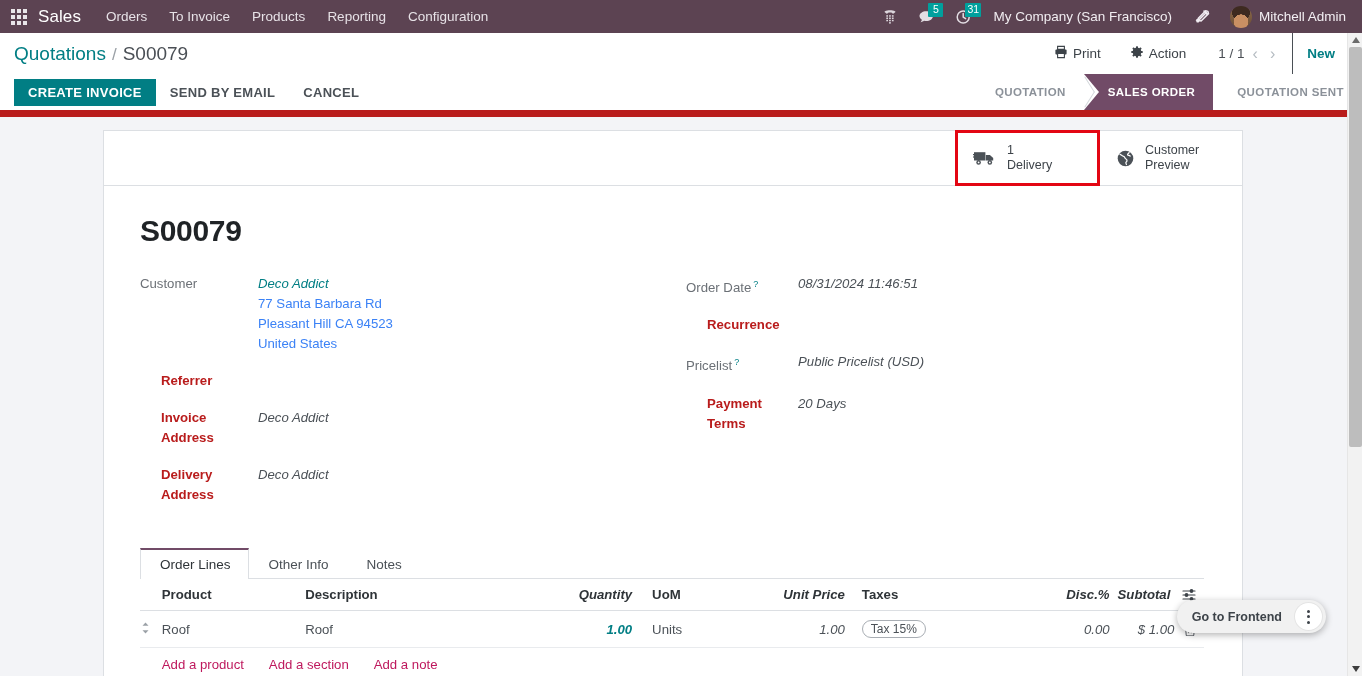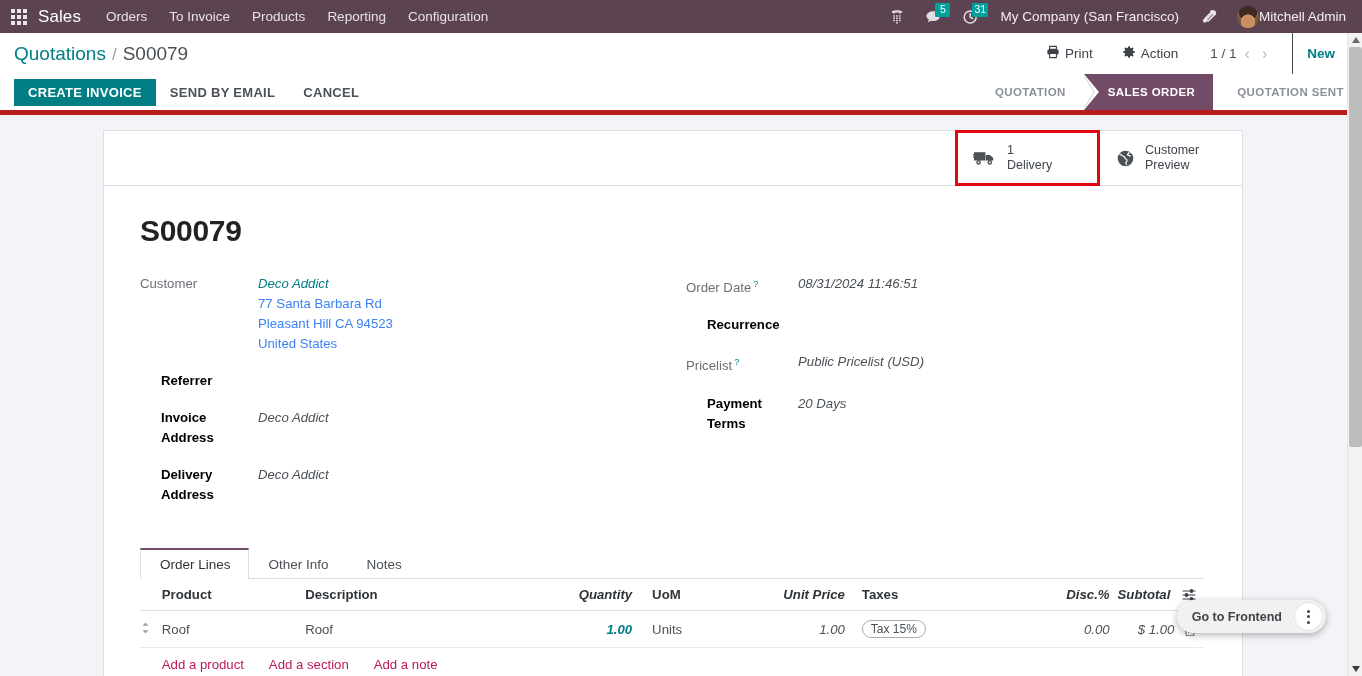--- a/index.html
+++ b/index.html
@@ -83,39 +83,40 @@
   }
   .company-name {
     font-size: 13.5px;
     padding: 0 10px;
     color: #f1edf1;
     cursor: pointer;
     white-space: nowrap;
   }
   .user-menu {
     display: flex; align-items: center;
+    gap: 7px;
     padding: 0 4px 0 8px;
     cursor: pointer;
   }
   .avatar {
     width: 22px; height: 22px;
     border-radius: 50%;
     background:
       radial-gradient(circle at 50% 72%, #c98f63 0 38%, rgba(0,0,0,0) 39%),
       radial-gradient(circle at 50% 30%, #3e2a20 0 46%, rgba(0,0,0,0) 47%),
       linear-gradient(#8c6a4a, #6b4e36);
     overflow: hidden;
     flex: none;
   }
   .user-name { font-size: 13.5px; color: #f3eff3; white-space: nowrap; }
 
   
   .control-panel {
     background: #ffffff;
-    border-bottom: 5px solid #b91c1c;
+    border-bottom: 7px solid #b91c1c;
     position: relative;
     z-index: 30;
   }
   .cp-top {
     height: 41px;
     display: flex;
     align-items: center;
     padding: 0 12px 0 14px;
   }
   .breadcrumb { font-size: 19px; display: flex; align-items: baseline; gap: 6px; }
@@ -144,21 +145,21 @@
     font-size: 13.5px;
   }
   .pager-arrow {
     color: #b5bcc2;
     font-size: 16px;
     padding: 0 4px;
     cursor: pointer;
     user-select: none;
   }
   .new-btn {
-    margin-left: 14px;
+    margin-left: 6px;
     border: 1px solid #4a4f55;
     color: #017e84;
     background: #fff;
     font-size: 13.5px;
     font-weight: bold;
     padding: 17px 14px;
     cursor: pointer;
     border-radius: 0;
   }
 
@@ -312,21 +313,21 @@
     margin-bottom: 13px;
     line-height: 20px;
   }
   .flabel {
     width: 118px;
     flex: none;
     font-size: 13.2px;
     color: #6b7076;
     padding-right: 8px;
   }
-  .flabel.bold { font-weight: bold; color: #000000; padding-left: 21px; }
+  .flabel.bold { font-weight: bold; color: #b91c1c; padding-left: 21px; }
   .flabel .q {
     color: #017e84;
     font-size: 9px;
     vertical-align: super;
     margin-left: 2px;
     cursor: help;
   }
   .fvalue { font-size: 13.2px; color: #4b5157; font-style: italic; }
   .fvalue.link { color: #017e84; cursor: pointer; }
   .addr-line { font-size: 13.2px; color: #3b82f6; line-height: 20px; }

